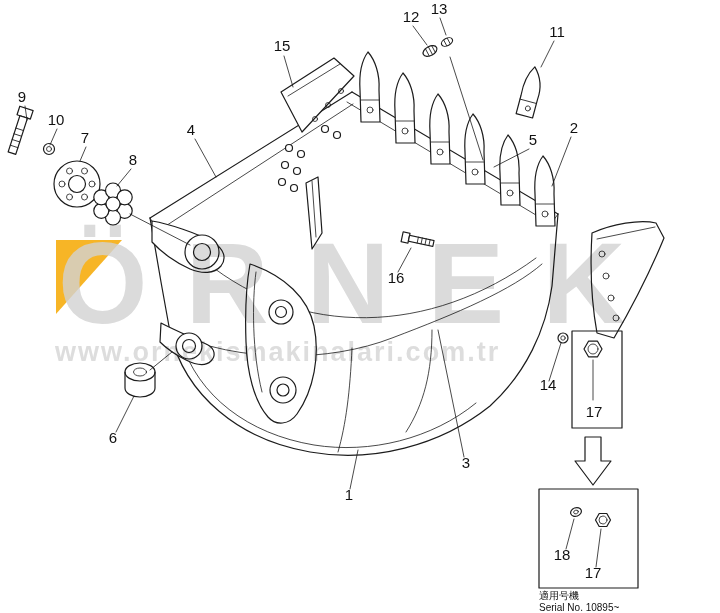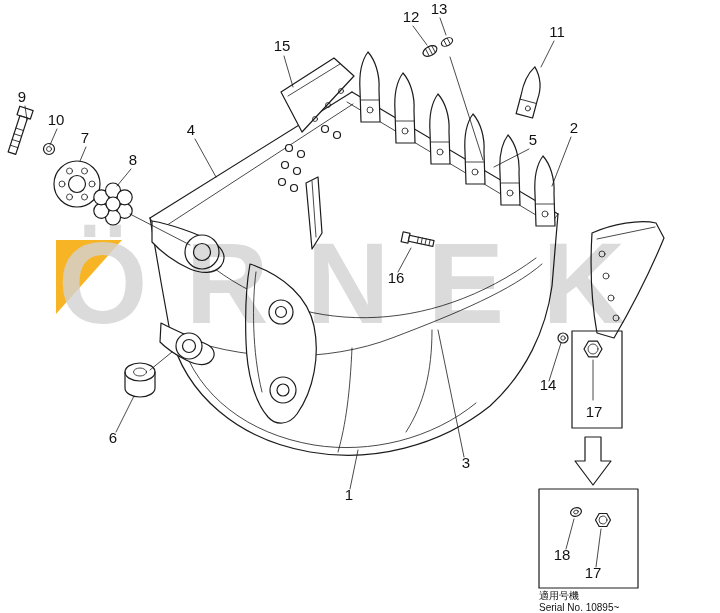--- a/index.html
+++ b/index.html
@@ -259,15 +259,16 @@
       <text class="callout" x="593" y="578">17</text>
     </g>
 
     <text class="serial" x="539" y="599">適用号機</text>
     <text class="serial" x="539" y="611">Serial No. 10895~</text>
   </svg>
 
   <div class="wm">
     <div class="wm-tri"></div>
     <div class="wm-brand">ÖRNEK</div>
+    <div class="wm-url">www.ornekismakinalari.com.tr</div>
   </div>
 
 </div>
 
 </body></html>

